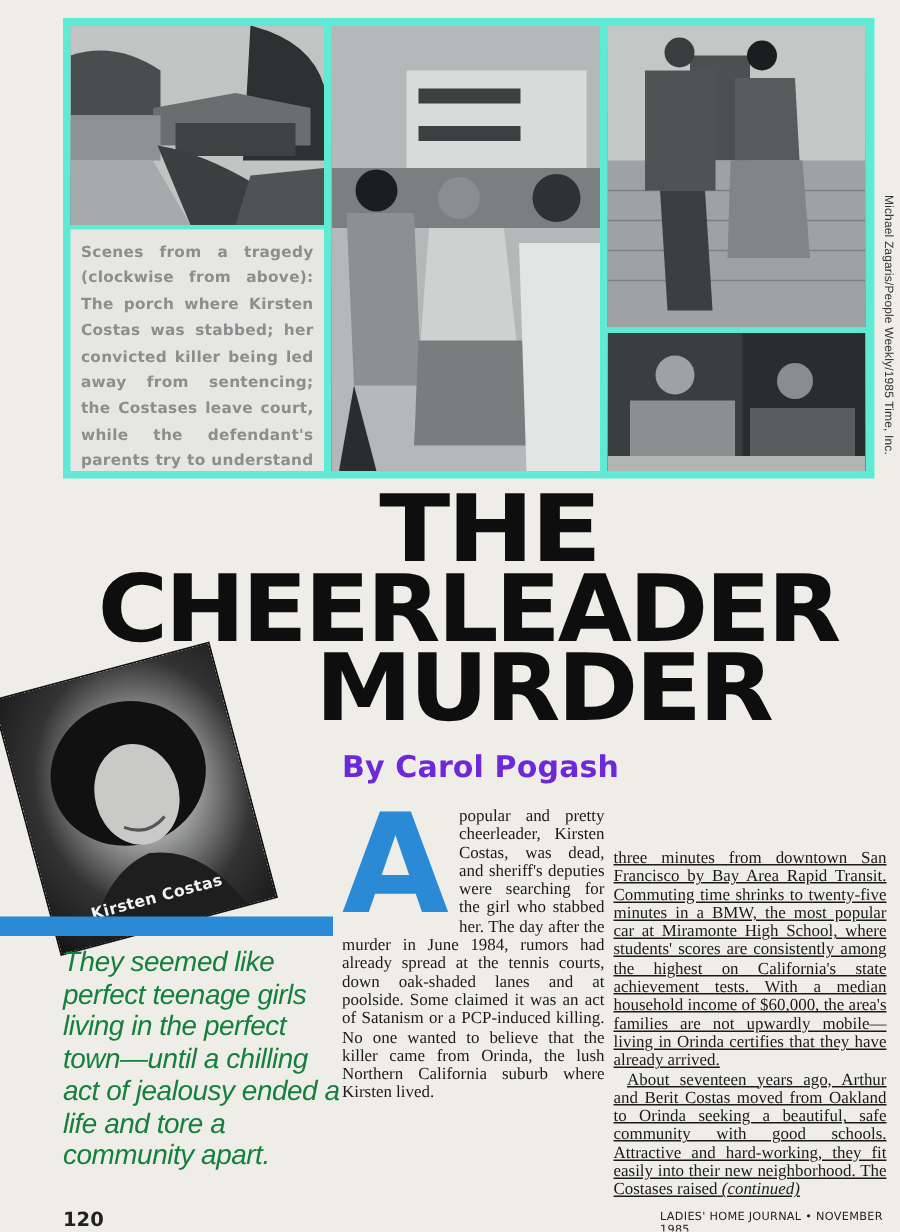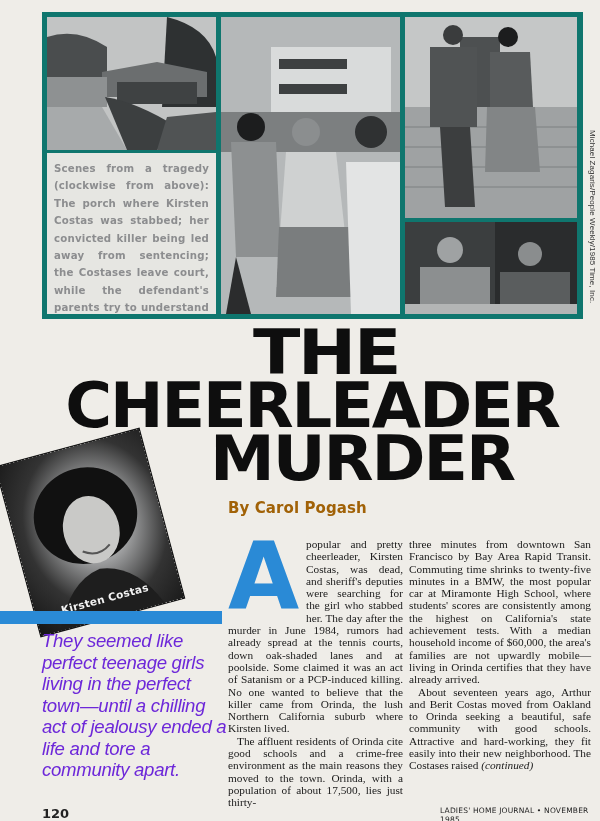--- a/index.html
+++ b/index.html
@@ -6,21 +6,21 @@
   html, body { width: 600px; height: 821px; overflow: hidden; }
   body {
     background: #efede8;
     position: relative;
     font-family: "Liberation Serif", serif;
     color: #1a1a1a;
   }
   
   .frame {
     position: absolute; left: 42px; top: 12px; width: 541px; height: 307px;
-    background: #0f766e;
+    background: #5eead4;
   }
   .cell { position: absolute; overflow: hidden; }
   .photo {
     background: linear-gradient(180deg, #b9bcbd 0%, #9a9d9e 45%, #6e7273 100%);
   }
   .photo svg { width: 100%; height: 100%; display: block; }
   .caption-box {
     position: absolute; left: 5px; top: 141px; width: 169px; height: 161px;
     background: #e6e6e2; padding: 7px 7px 6px 7px;
   }
@@ -55,42 +55,42 @@
     font-family: "DejaVu Sans", sans-serif; font-weight: bold; font-size: 10.5px;
     color: #f2f2f2; letter-spacing: 0.3px;
   }
   .blue-bar {
     position: absolute; left: 0; top: 611px; width: 222px; height: 13px; background: #2a8ad6;
   }
   
   .deck {
     position: absolute; left: 42px; top: 630px; width: 190px;
     font-family: "Liberation Sans", sans-serif; font-style: italic;
-    font-size: 18.6px; line-height: 21.5px; color: #6d28d9; letter-spacing: -0.3px;
+    font-size: 18.6px; line-height: 21.5px; color: #15803d; letter-spacing: -0.3px;
   }
   .folio {
     position: absolute; left: 42px; top: 806px; font-family: "DejaVu Sans", sans-serif;
     font-weight: bold; font-size: 13px; color: #222;
   }
   .footer {
     position: absolute; left: 440px; top: 806px; font-family: "DejaVu Sans", sans-serif;
     font-size: 7.5px; color: #222; letter-spacing: 0.2px;
   }
   
   .byline {
     position: absolute; left: 228px; top: 499px;
-    font-family: "DejaVu Sans", sans-serif; font-weight: 900; font-size: 15px; color: #a16207;
+    font-family: "DejaVu Sans", sans-serif; font-weight: 900; font-size: 20px; color: #6d28d9;
     letter-spacing: 0.1px;
   }
   .col {
     position: absolute; font-family: "Liberation Serif", serif; font-size: 11.3px;
     line-height: 12.3px; color: #1a1a1a; text-align: justify;
   }
   .col1 { left: 228px; top: 538px; width: 175px; }
-  .col2 { left: 409px; top: 538px; width: 182px; }
+  .col2 { left: 409px; top: 566px; width: 182px; text-decoration: underline; }
   .dropcap {
     float: left; width: 72px; height: 73px; margin: 1px 6px 0 0;
     font-family: "DejaVu Sans", sans-serif; font-weight: 900; font-size: 92px; line-height: 76px;
     color: #2a8ad6; letter-spacing: -3px;
   }
   .col p { text-indent: 0; }
   .col p + p { text-indent: 9px; }
   .ital { font-style: italic; margin-top: 14px; }
 </style>
 </head>
@@ -185,21 +185,20 @@
 
 <div class="blue-bar"></div>
 
 <div class="deck">They seemed like perfect teenage girls living in the perfect town—until a chilling act of jealousy ended a life and tore a community apart.</div>
 
 <div class="byline">By Carol Pogash</div>
 
 <div class="col col1">
   <span class="dropcap">A</span>
   <p>popular and pretty cheerleader, Kirsten Costas, was dead, and sheriff's deputies were searching for the girl who stabbed her. The day after the murder in June 1984, rumors had already spread at the tennis courts, down oak-shaded lanes and at poolside. Some claimed it was an act of Satanism or a PCP-induced killing. No one wanted to believe that the killer came from Orinda, the lush Northern California suburb where Kirsten lived.</p>
-  <p>The affluent residents of Orinda cite good schools and a crime-free environment as the main reasons they moved to the town. Orinda, with a population of about 17,500, lies just thirty-</p>
 </div>
 
 <div class="col col2">
   <p>three minutes from downtown San Francisco by Bay Area Rapid Transit. Commuting time shrinks to twenty-five minutes in a BMW, the most popular car at Miramonte High School, where students' scores are consistently among the highest on California's state achievement tests. With a median household income of $60,000, the area's families are not upwardly mobile—living in Orinda certifies that they have already arrived.</p>
   <p><span>About seventeen years ago, Arthur and Berit Costas moved from Oakland to Orinda seeking a beautiful, safe community with good schools. Attractive and hard-working, they fit easily into their new neighborhood. The Costases raised</span> <span class="ital">(continued)</span></p>
 </div>
 
 <div class="folio">120</div>
 <div class="footer">LADIES' HOME JOURNAL • NOVEMBER 1985</div>
 

